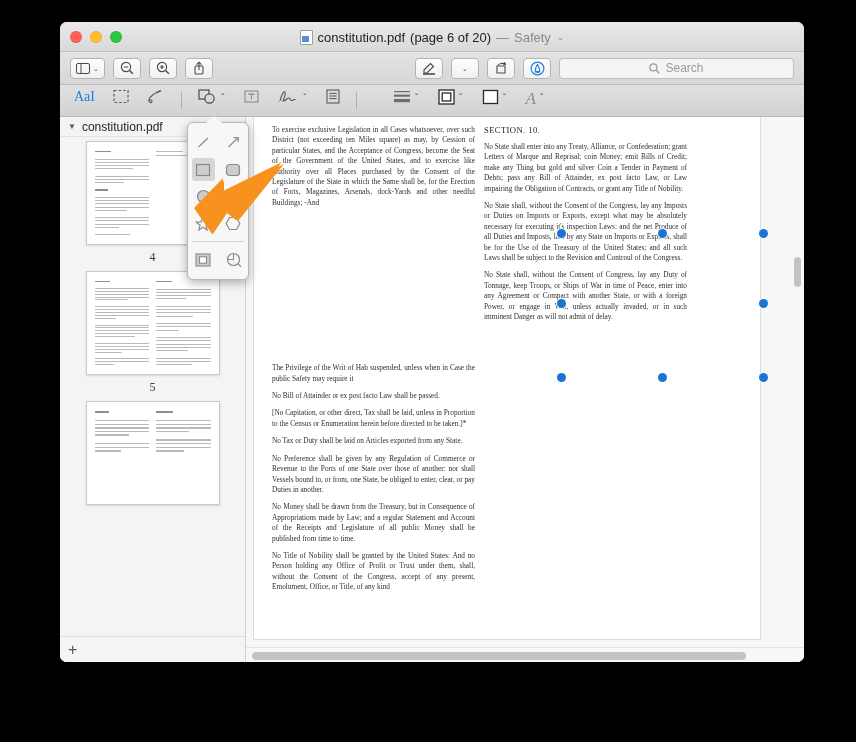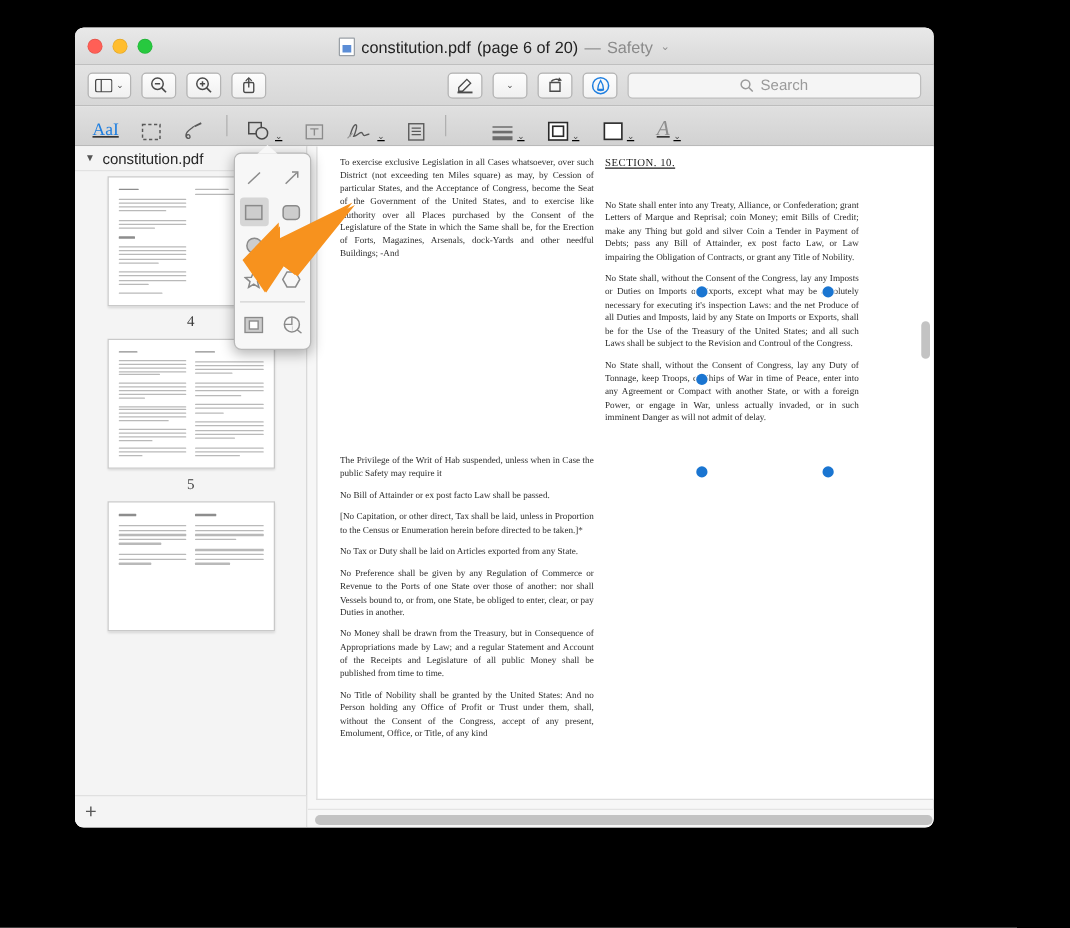--- a/index.html
+++ b/index.html
@@ -7,21 +7,21 @@
     width: 856px; height: 742px;
     background: #000;
     font-family: "Liberation Sans", sans-serif;
     overflow: hidden;
   }
 
   
   #window {
     position: absolute;
     left: 60px; top: 22px;
-    width: 687px; height: 640px;
+    width: 744px; height: 640px;
     background: #ffffff;
     border-radius: 7px;
     box-shadow: 0 10px 40px rgba(0,0,0,0.55), 0 0 0 0.5px rgba(0,0,0,0.35);
     overflow: hidden;
   }
 
   
   #titlebar {
     position: relative;
     height: 30px;
@@ -82,24 +82,23 @@
   
   #markupbar {
     height: 32px;
     background: linear-gradient(#e0e0e0, #d2d2d2);
     border-bottom: 1px solid #b9b9b9;
     display: flex; align-items: center;
     padding: 0 12px; gap: 14px;
     position: relative;
   }
   .mtool {
-    display: flex; align-items: flex-end; gap: 3px;
+    display: flex; align-items: flex-start; gap: 3px;
     height: 24px; padding: 0 2px;
     cursor: default;
-    text-decoration: underline;
   }
   .msep { width: 1px; height: 17px; background: #b0b0b0; }
 
   
   #content { display: flex; height: 545px; position: relative; }
 
   
   #sidebar {
     width: 186px; background: #f4f4f4;
     border-right: 1px solid #cfcfcf;
@@ -149,22 +148,21 @@
   #col-right { left: 230px; top: 8px; }
   .pp {
     font-family: "Liberation Serif", serif;
     font-size: 7.3px; line-height: 10.4px;
     color: #2e2e2e; text-align: justify;
     margin-bottom: 7px;
   }
   .sect {
     font-family: "Liberation Serif", serif;
     font-size: 8.6px; color: #1d1d1d; letter-spacing: .4px;
-    margin-bottom: 24px;
-    text-decoration: underline;
+    margin-bottom: 7px;
   }
 
   
   #redact-box {
     position: absolute; left: 230px; top: 326px;
     width: 34px; height: 52px;
     background: #ffffff;
   }
 
   

